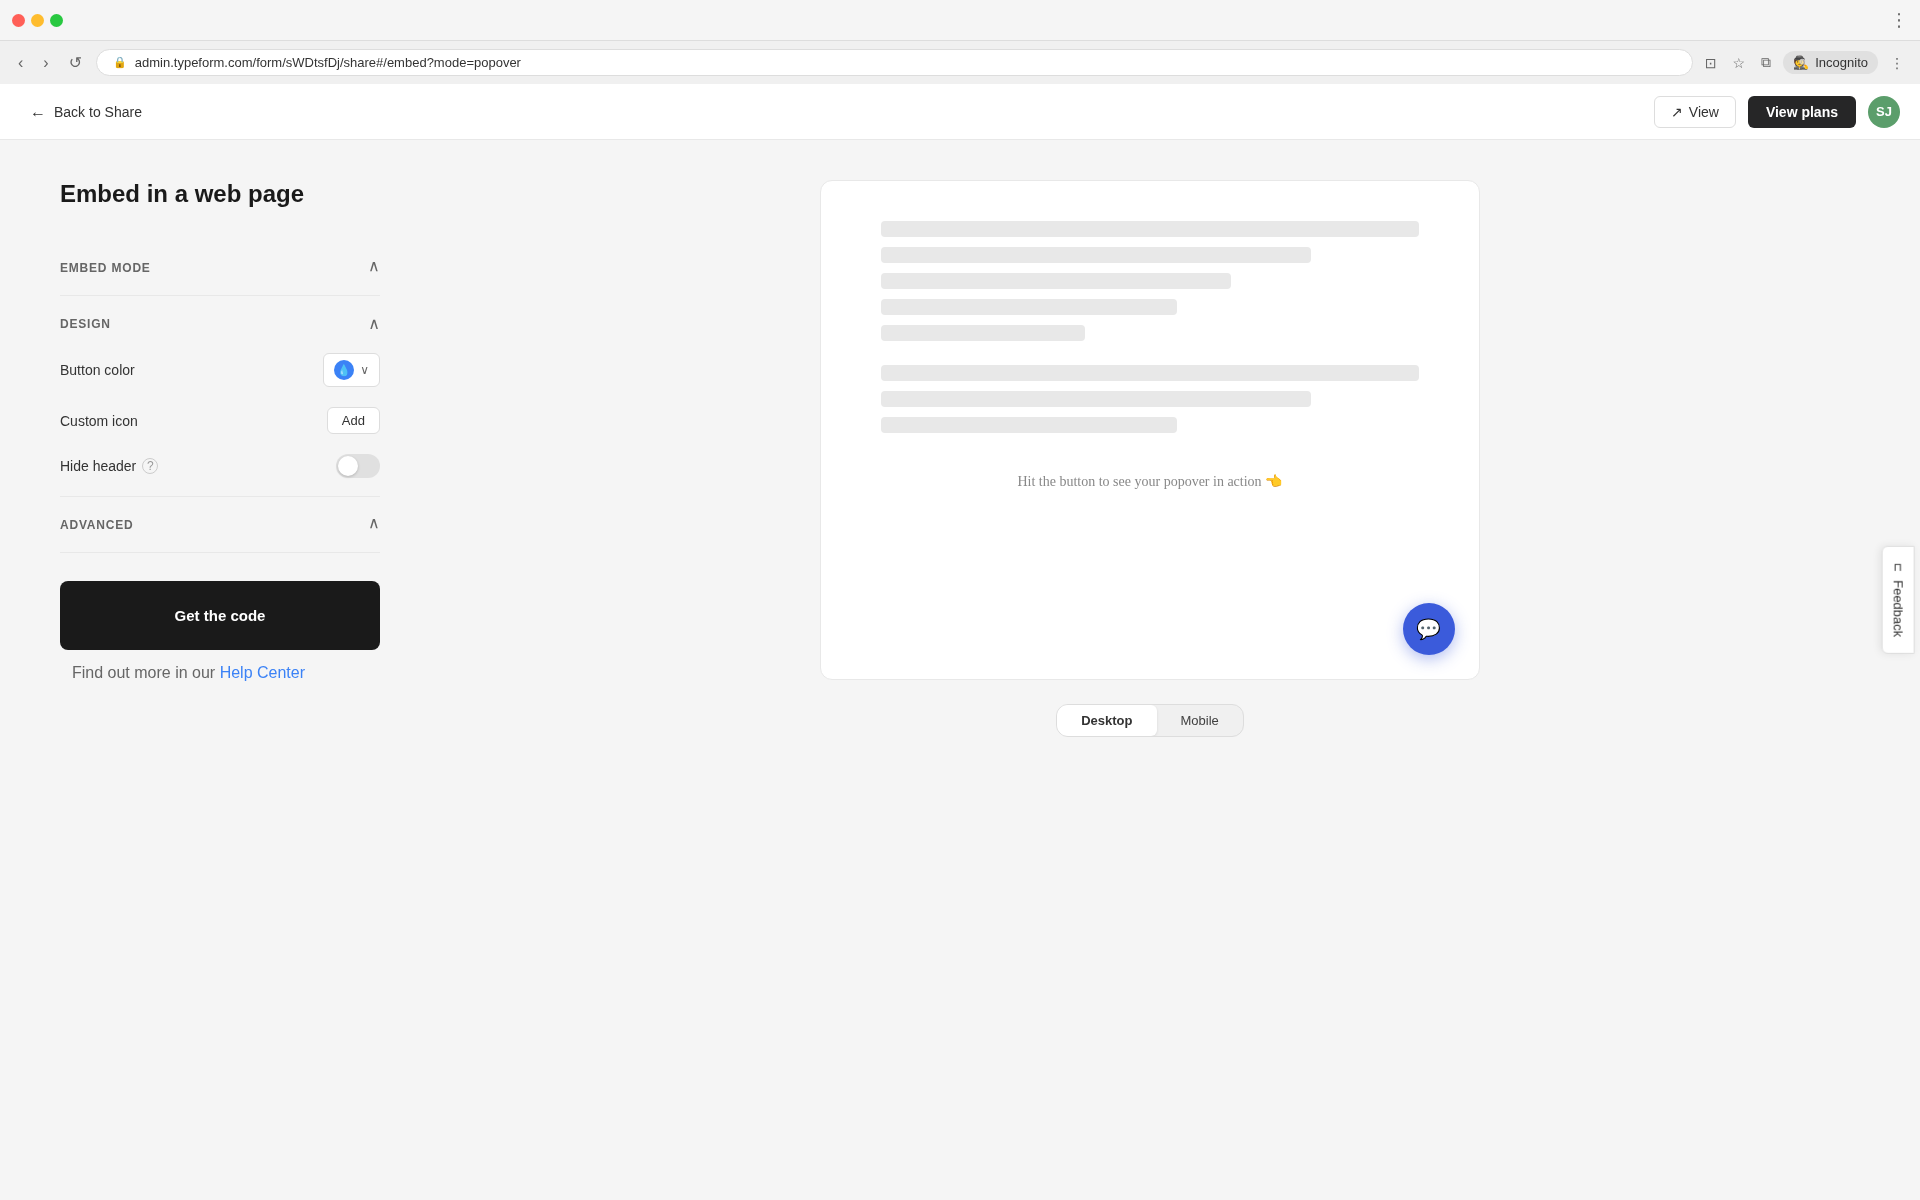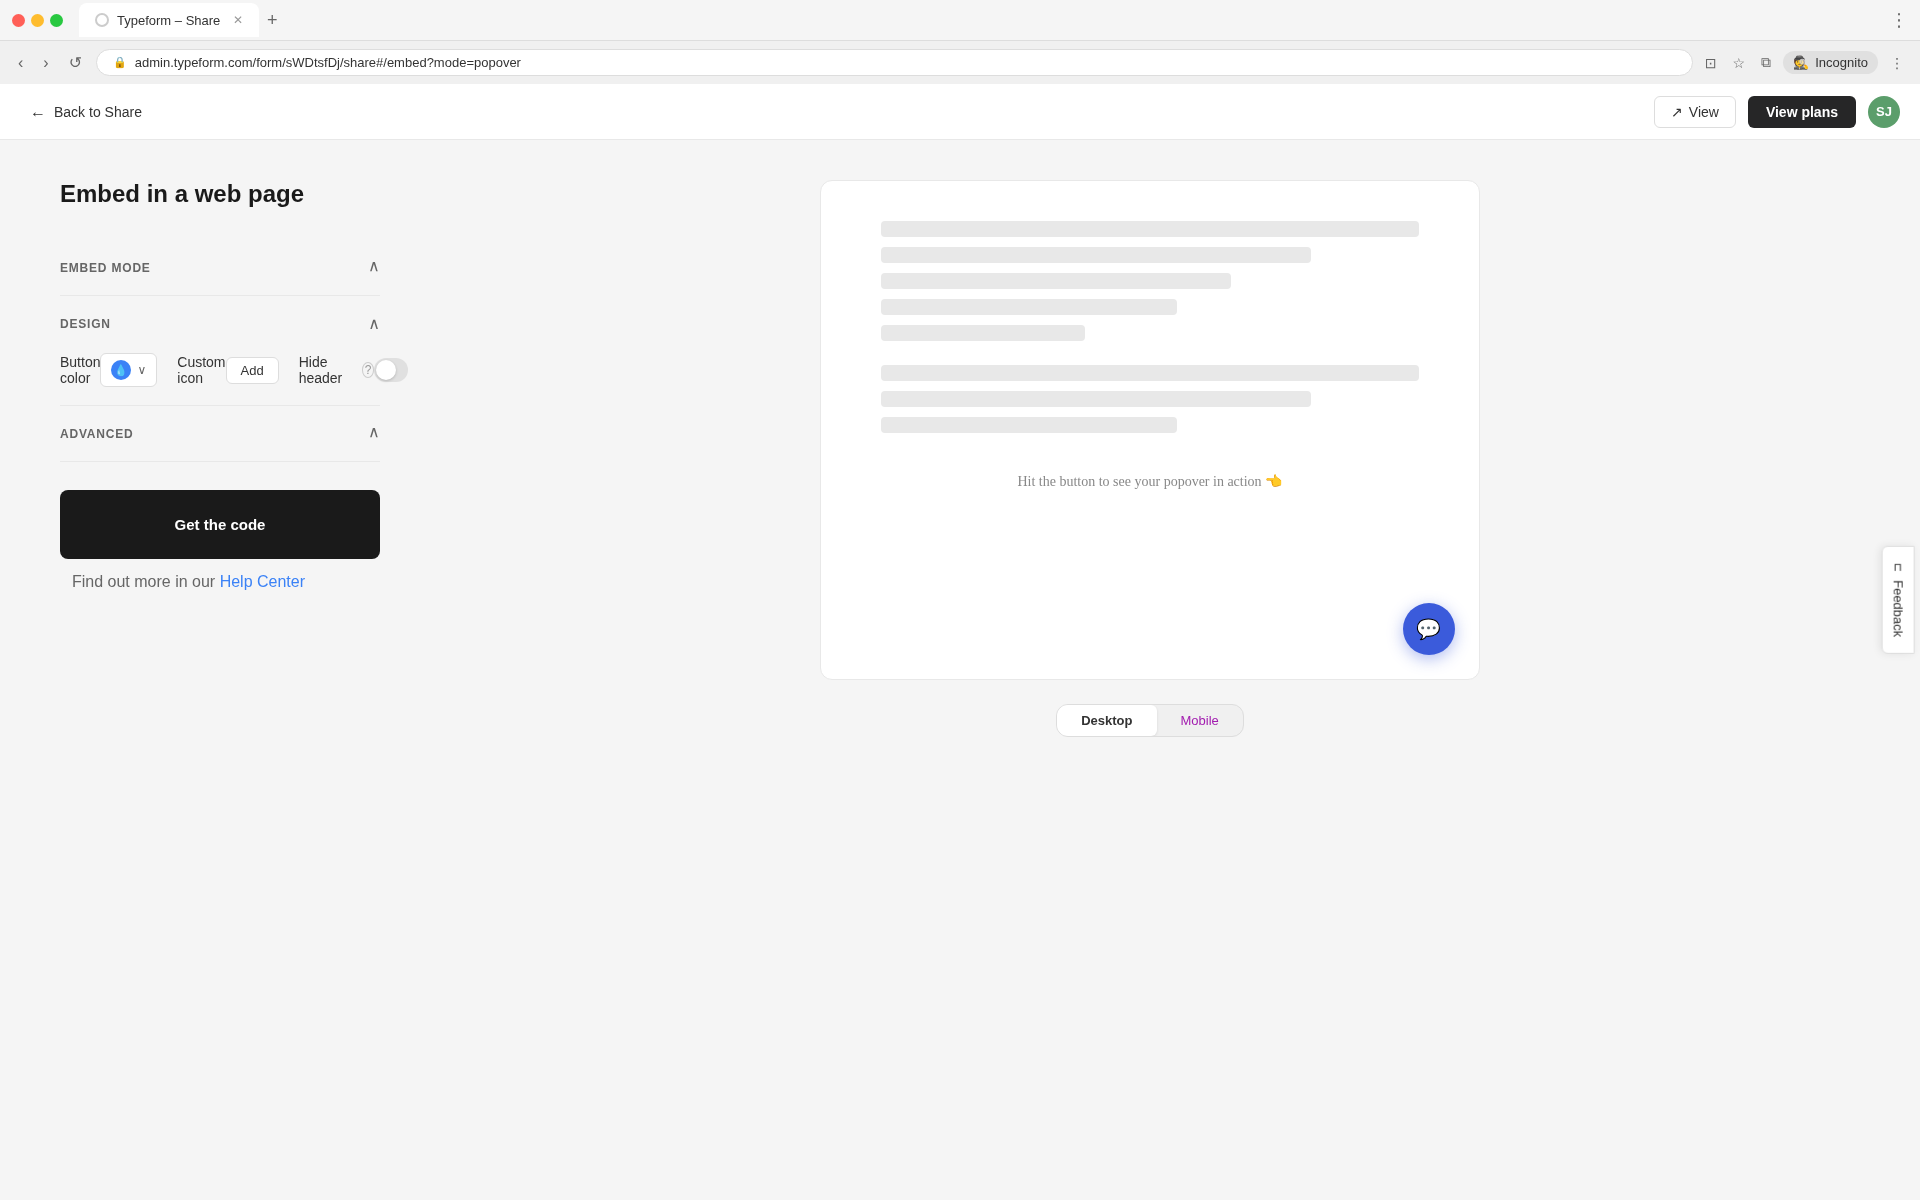--- a/index.html
+++ b/index.html
@@ -41,21 +41,21 @@
     .page-title { font-size: 24px; font-weight: 600; color: #1a1a1a; margin-bottom: 32px; }
 
     
     .section { border-bottom: 1px solid #e8e8e8; padding: 18px 0; }
     .section-header { display: flex; align-items: center; justify-content: space-between; cursor: pointer; }
     .section-title { font-size: 12px; font-weight: 700; color: #666; letter-spacing: 0.8px; text-transform: uppercase; }
     .chevron { font-size: 16px; color: #666; transition: transform 0.2s; }
     .chevron.up { transform: rotate(0deg); }
     .chevron.down { transform: rotate(180deg); }
 
-    .section-content { padding-top: 20px; display: flex; flex-direction: row; gap: 20px; }
+    .section-content { padding-top: 20px; display: flex; flex-direction: column; gap: 20px; }
 
     .form-row { display: flex; align-items: center; justify-content: space-between; }
     .form-label { font-size: 14px; color: #333; }
     .color-picker-btn { display: flex; align-items: center; gap: 6px; border: 1px solid #ddd; border-radius: 6px; padding: 6px 10px; background: #fff; cursor: pointer; }
     .color-swatch { width: 20px; height: 20px; border-radius: 50%; background: #3b82f6; display: flex; align-items: center; justify-content: center; font-size: 11px; }
     .color-drop { color: #fff; }
     .small-chevron { font-size: 12px; color: #666; }
 
     .add-btn { padding: 5px 14px; border: 1px solid #ddd; border-radius: 6px; background: #fff; font-size: 13px; color: #333; cursor: pointer; }
 
@@ -82,44 +82,36 @@
     .sk-w80 { width: 80%; }
     .sk-w65 { width: 65%; }
     .sk-w55 { width: 55%; }
     .popover-btn { width: 52px; height: 52px; background: #3b5bdb; border-radius: 50%; display: flex; align-items: center; justify-content: center; cursor: pointer; box-shadow: 0 4px 16px rgba(59,91,219,0.4); position: absolute; bottom: 24px; right: 24px; }
     .popover-icon { color: #fff; font-size: 20px; }
 
     .preview-hint { font-size: 14px; color: #888; position: absolute; bottom: 28px; left: 50%; transform: translateX(-50%); white-space: nowrap; }
 
     
     .device-toggle { display: flex; border-radius: 12px; overflow: hidden; background: #f0f0f0; border: 1px solid #ddd; }
-    .device-btn { padding: 8px 24px; font-size: 13px; font-weight: 500; cursor: pointer; border: none; background: none; color: #a21caf; }
+    .device-btn { padding: 8px 24px; font-size: 13px; font-weight: 500; cursor: pointer; border: none; background: none; color: #404040; }
     .device-btn.active { background: #fff; color: #333; font-weight: 600; border-radius: 6px; box-shadow: 0 1px 3px rgba(0,0,0,0.1); }
 
     
     .feedback-tab { position: fixed; right: -32px; top: 50%; transform: translateY(-50%) rotate(90deg); background: #fff; border: 1px solid #ddd; border-radius: 0 0 6px 6px; padding: 8px 16px; font-size: 13px; color: #333; cursor: pointer; display: flex; align-items: center; gap: 8px; box-shadow: 0 2px 8px rgba(0,0,0,0.08); }
   </style>
 </head>
 <body>
 
 <div>
 
   <div class="browser-titlebar">
     <div class="browser-controls">
       <div class="browser-dot red"></div>
       <div class="browser-dot yellow"></div>
       <div class="browser-dot green"></div>
-    </div>
-    <div class="tab-bar">
-      <div class="tab">
-        <div class="tab-spinner"></div>
-        <span>Typeform – Share</span>
-        <span class="tab-close">✕</span>
-      </div>
-      <button class="tab-new">+</button>
     </div>
     <div style="margin-left:auto; font-size:18px; color:#666; cursor:pointer;">⋮</div>
   </div>
 
   <div class="browser-nav">
     <button class="nav-btn">‹</button>
     <button class="nav-btn">›</button>
     <button class="nav-btn">↺</button>
     <div class="address-bar">
       <span class="lock-icon">🔒</span>

